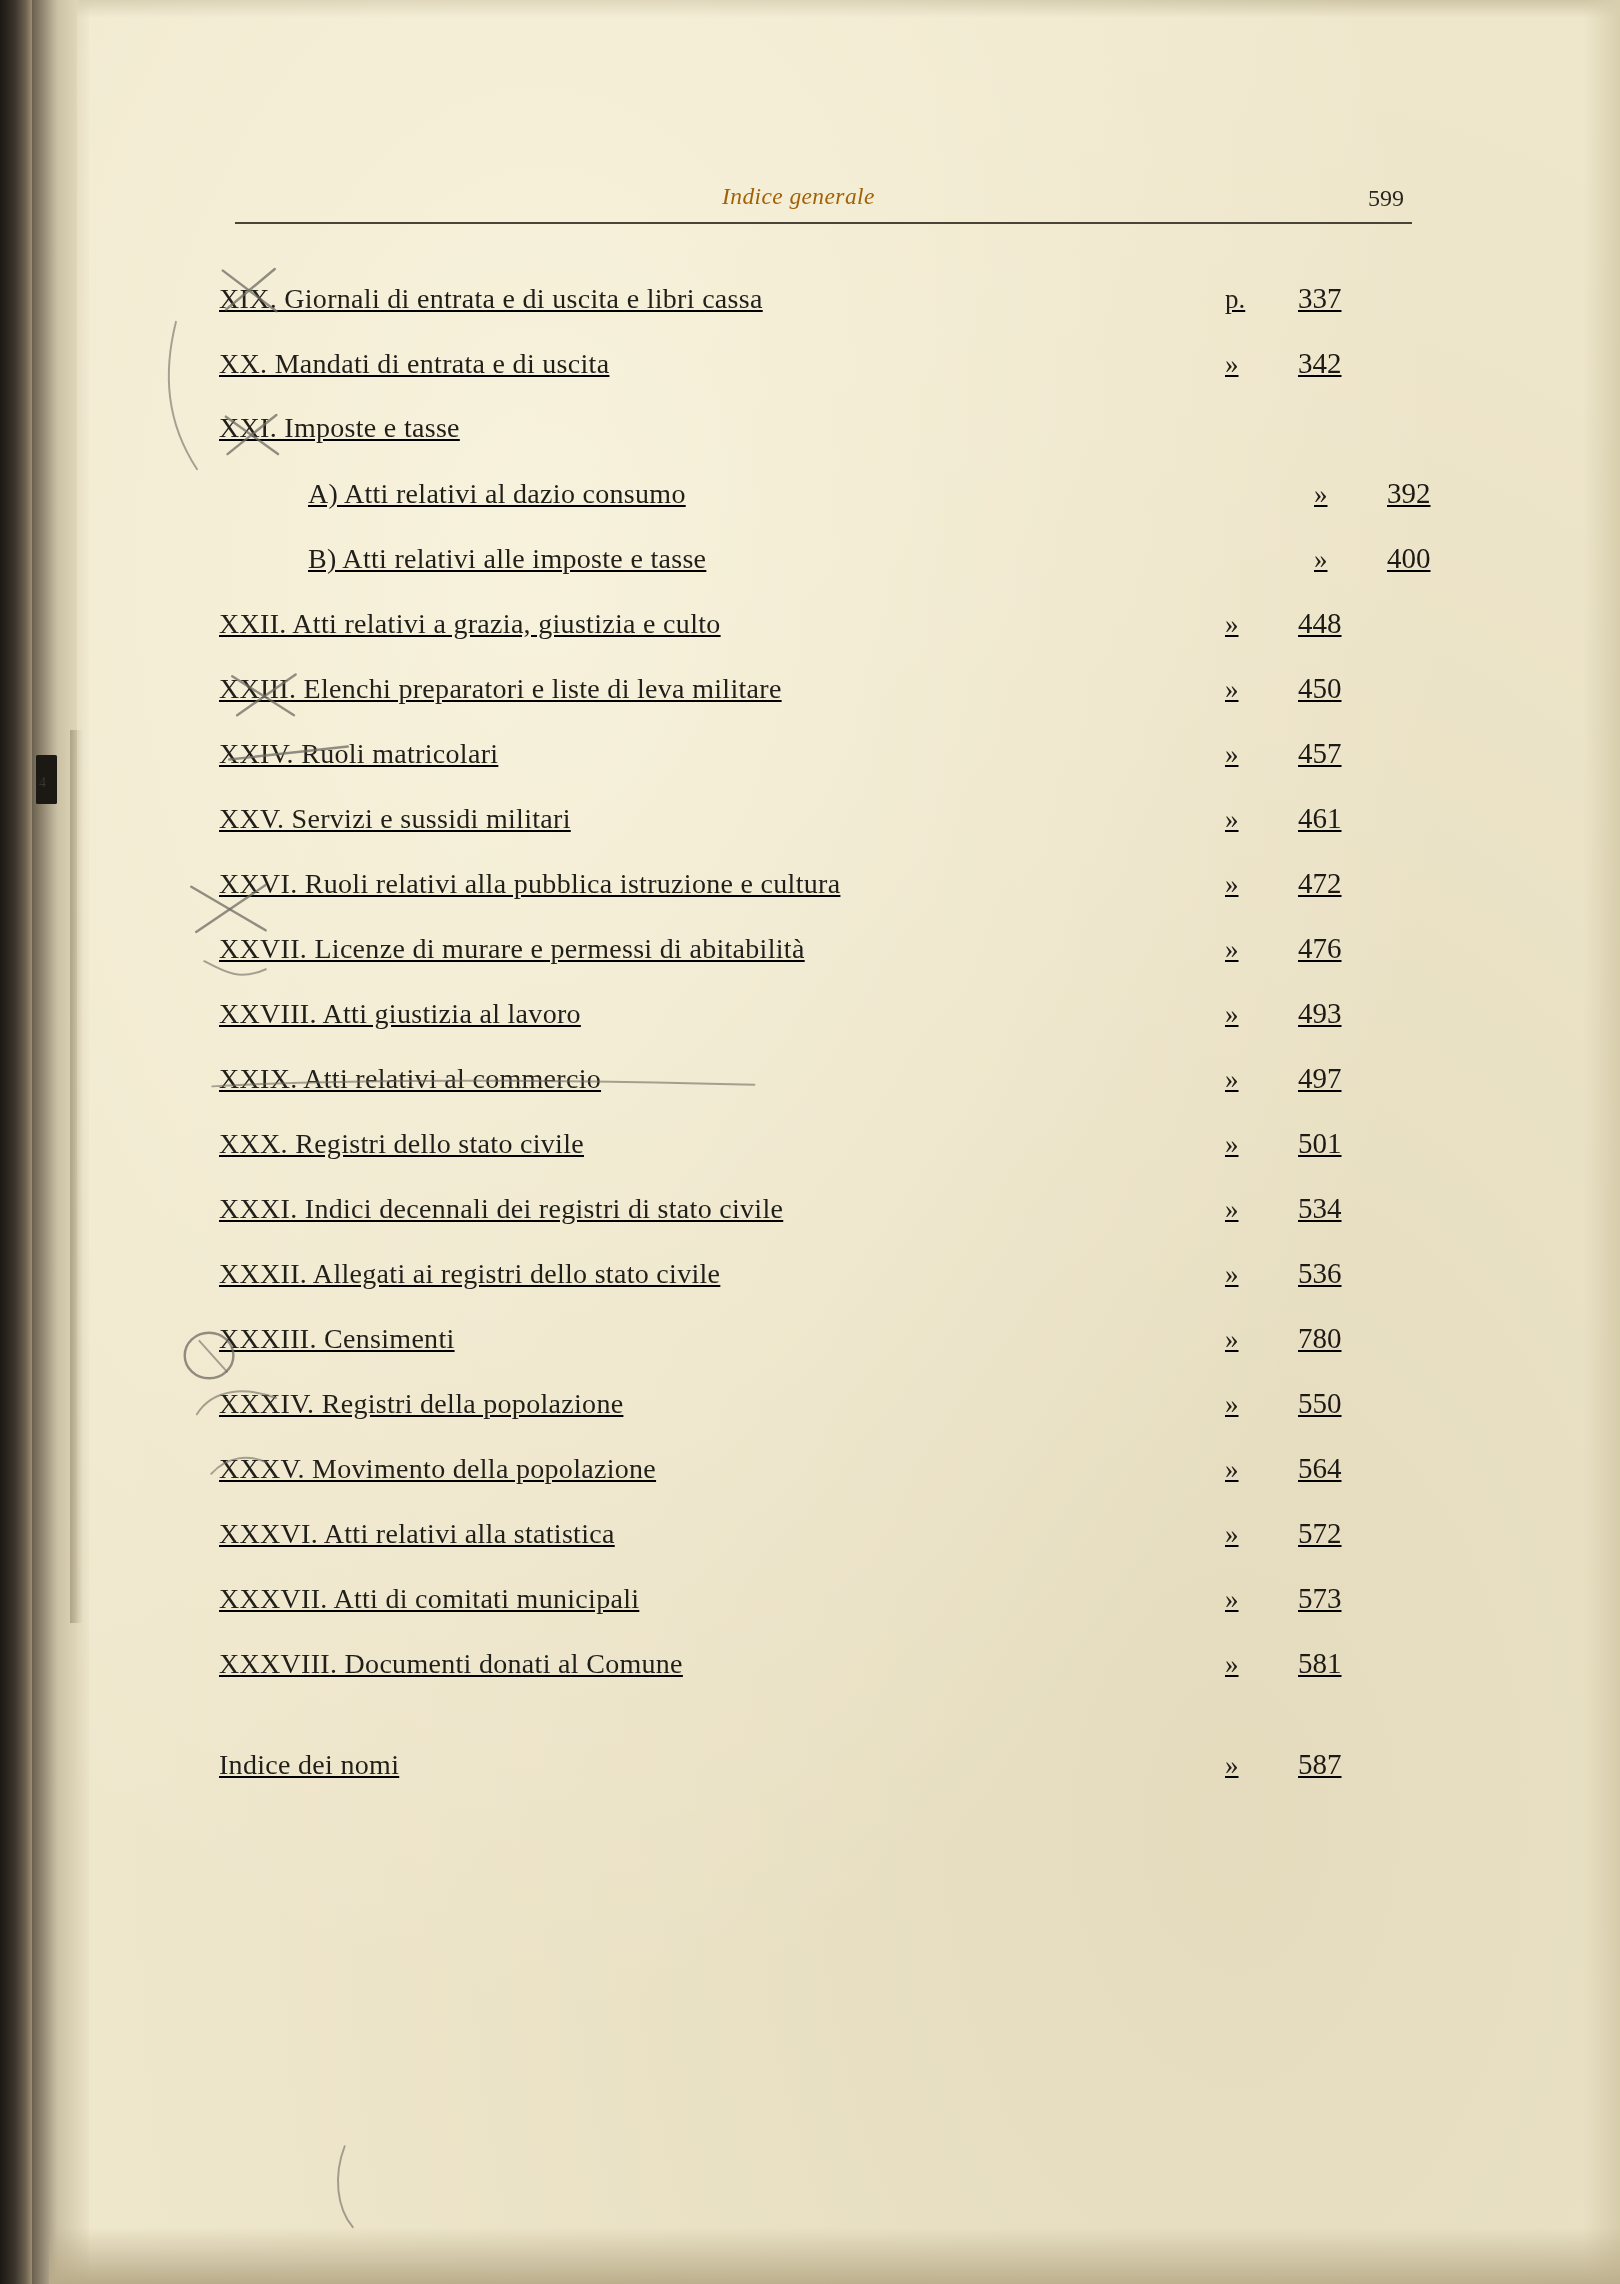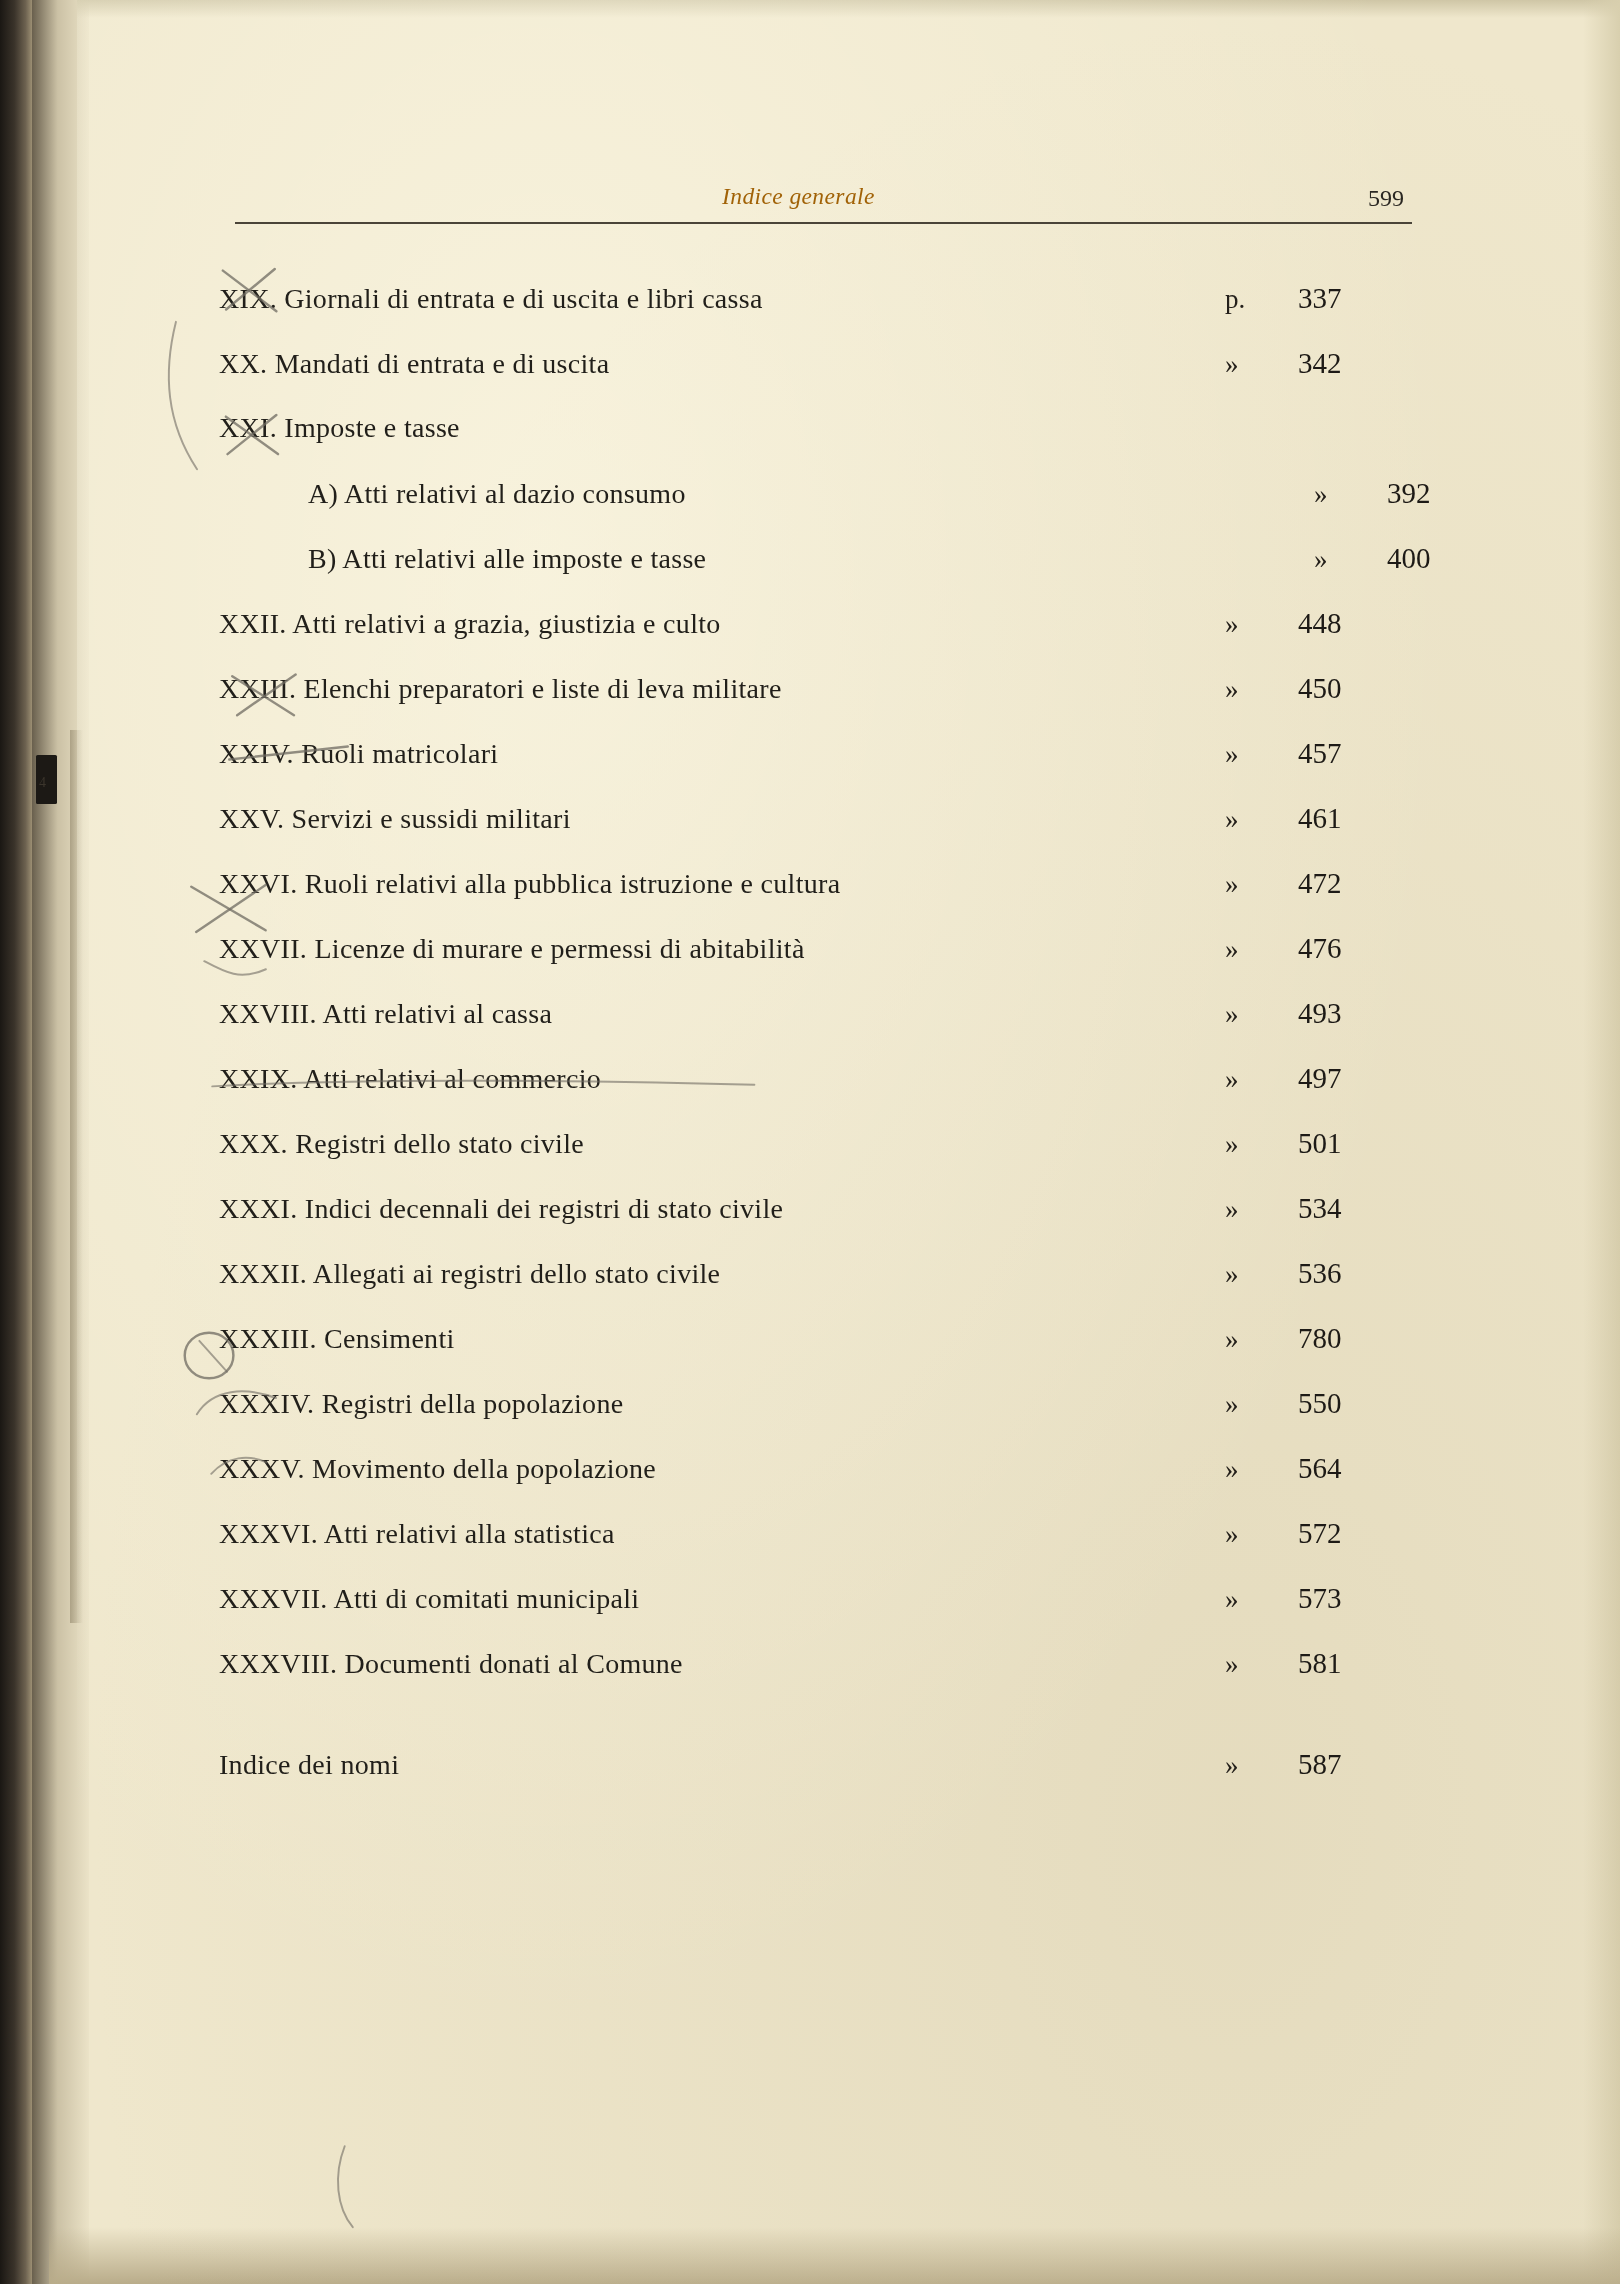--- a/index.html
+++ b/index.html
@@ -111,20 +111,21 @@
   }
 
   .toc {
     margin-top: 57px;
   }
   .toc-row {
     display: flex;
     align-items: baseline;
     height: 65px;
     position: relative;
+    text-decoration: underline;
   }
   .toc-row .entry {
     flex: 0 0 1006px;
     font-size: 28px;
     color: #211f1a;
     letter-spacing: 0.3px;
     white-space: nowrap;
   }
   .toc-row .entry.indent {
     padding-left: 89px;
@@ -246,21 +247,21 @@
         <div class="pageno">472</div>
       </div>
 
       <div class="toc-row">
         <div class="entry">XXVII. Licenze di murare e permessi di abitabilità</div>
         <div class="sep">»</div>
         <div class="pageno">476</div>
       </div>
 
       <div class="toc-row">
-        <div class="entry">XXVIII. Atti relativi al cassa</div>
+        <div class="entry">XXVIII. Atti giustizia al lavoro</div>
         <div class="sep">»</div>
         <div class="pageno">493</div>
       </div>
 
       <div class="toc-row">
         <div class="entry">XXIX. Atti relativi al commercio</div>
         <div class="sep">»</div>
         <div class="pageno">497</div>
       </div>
 

